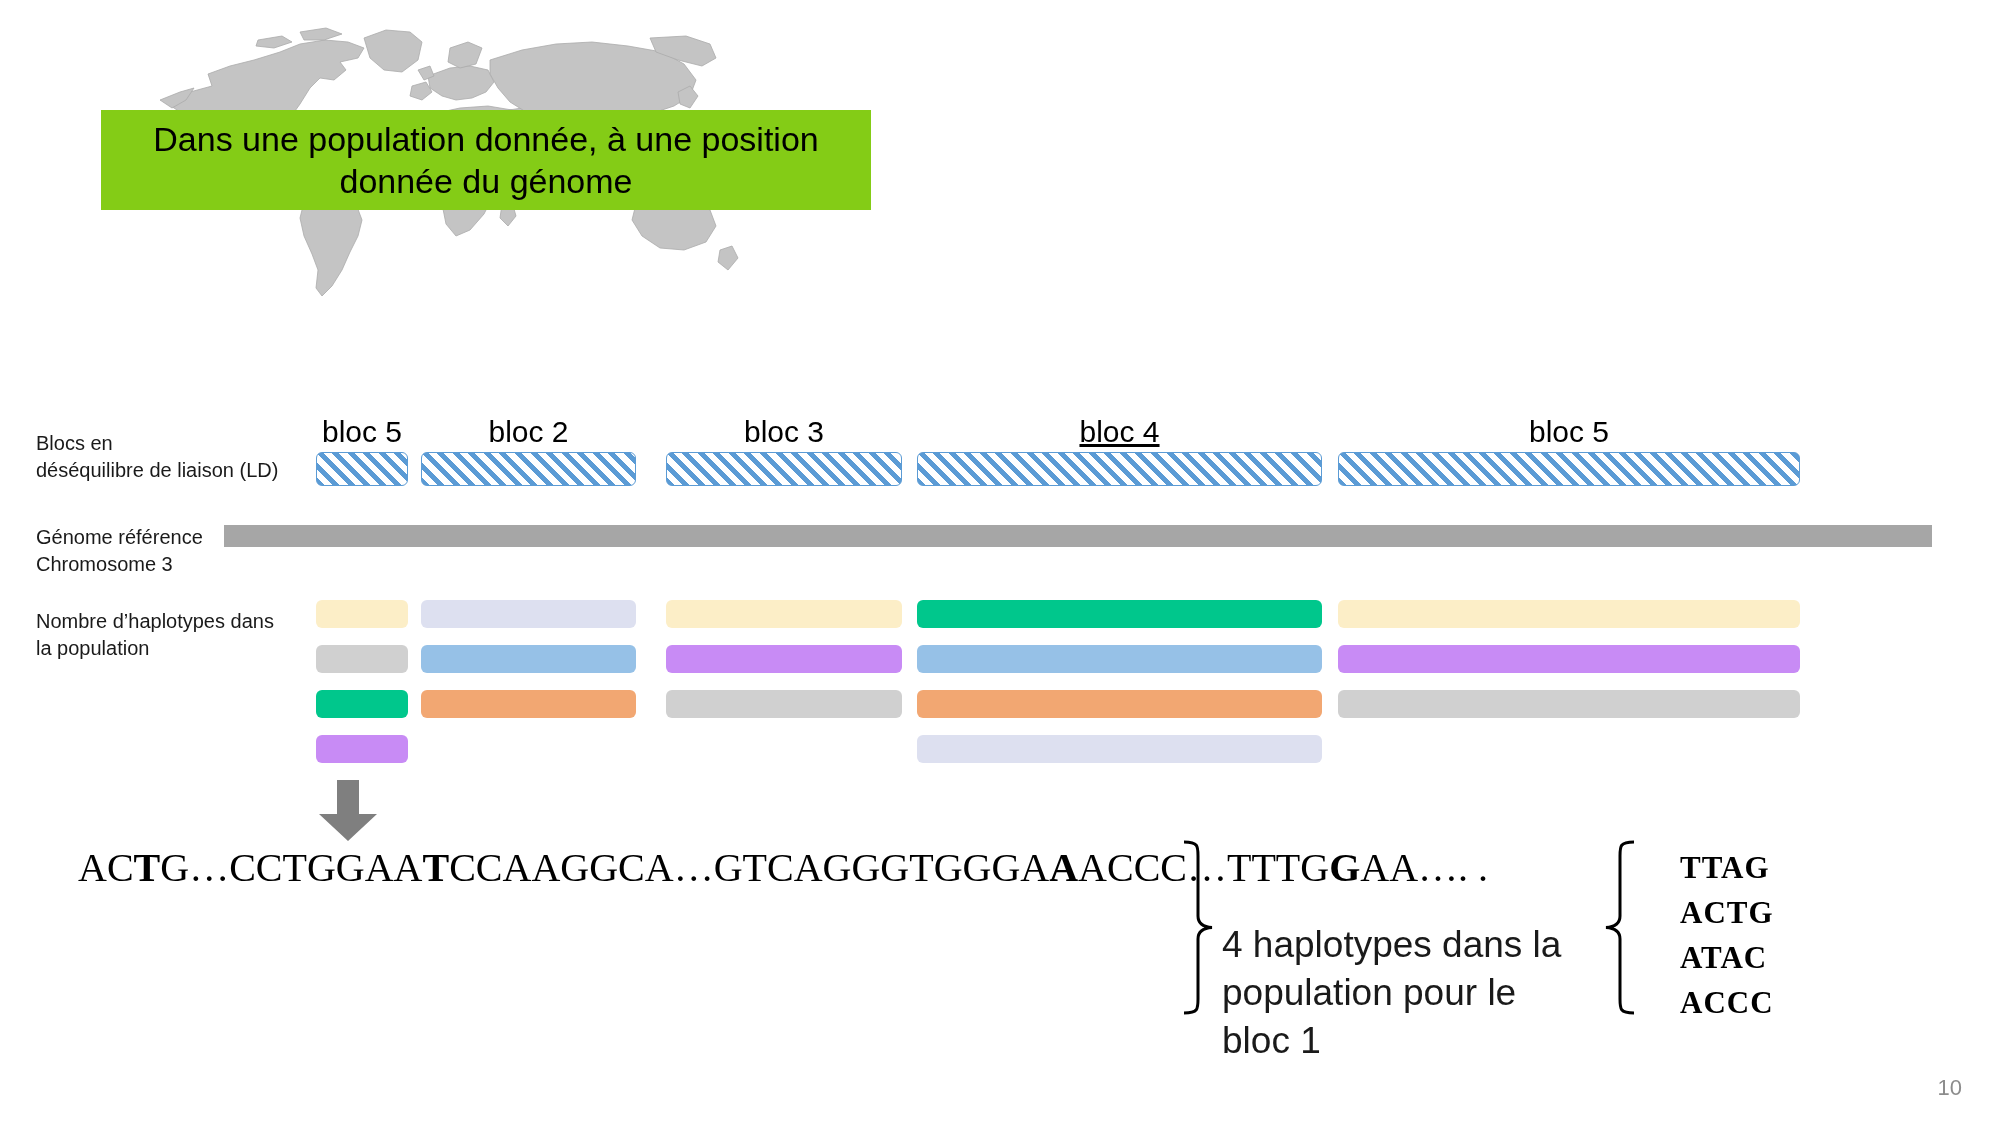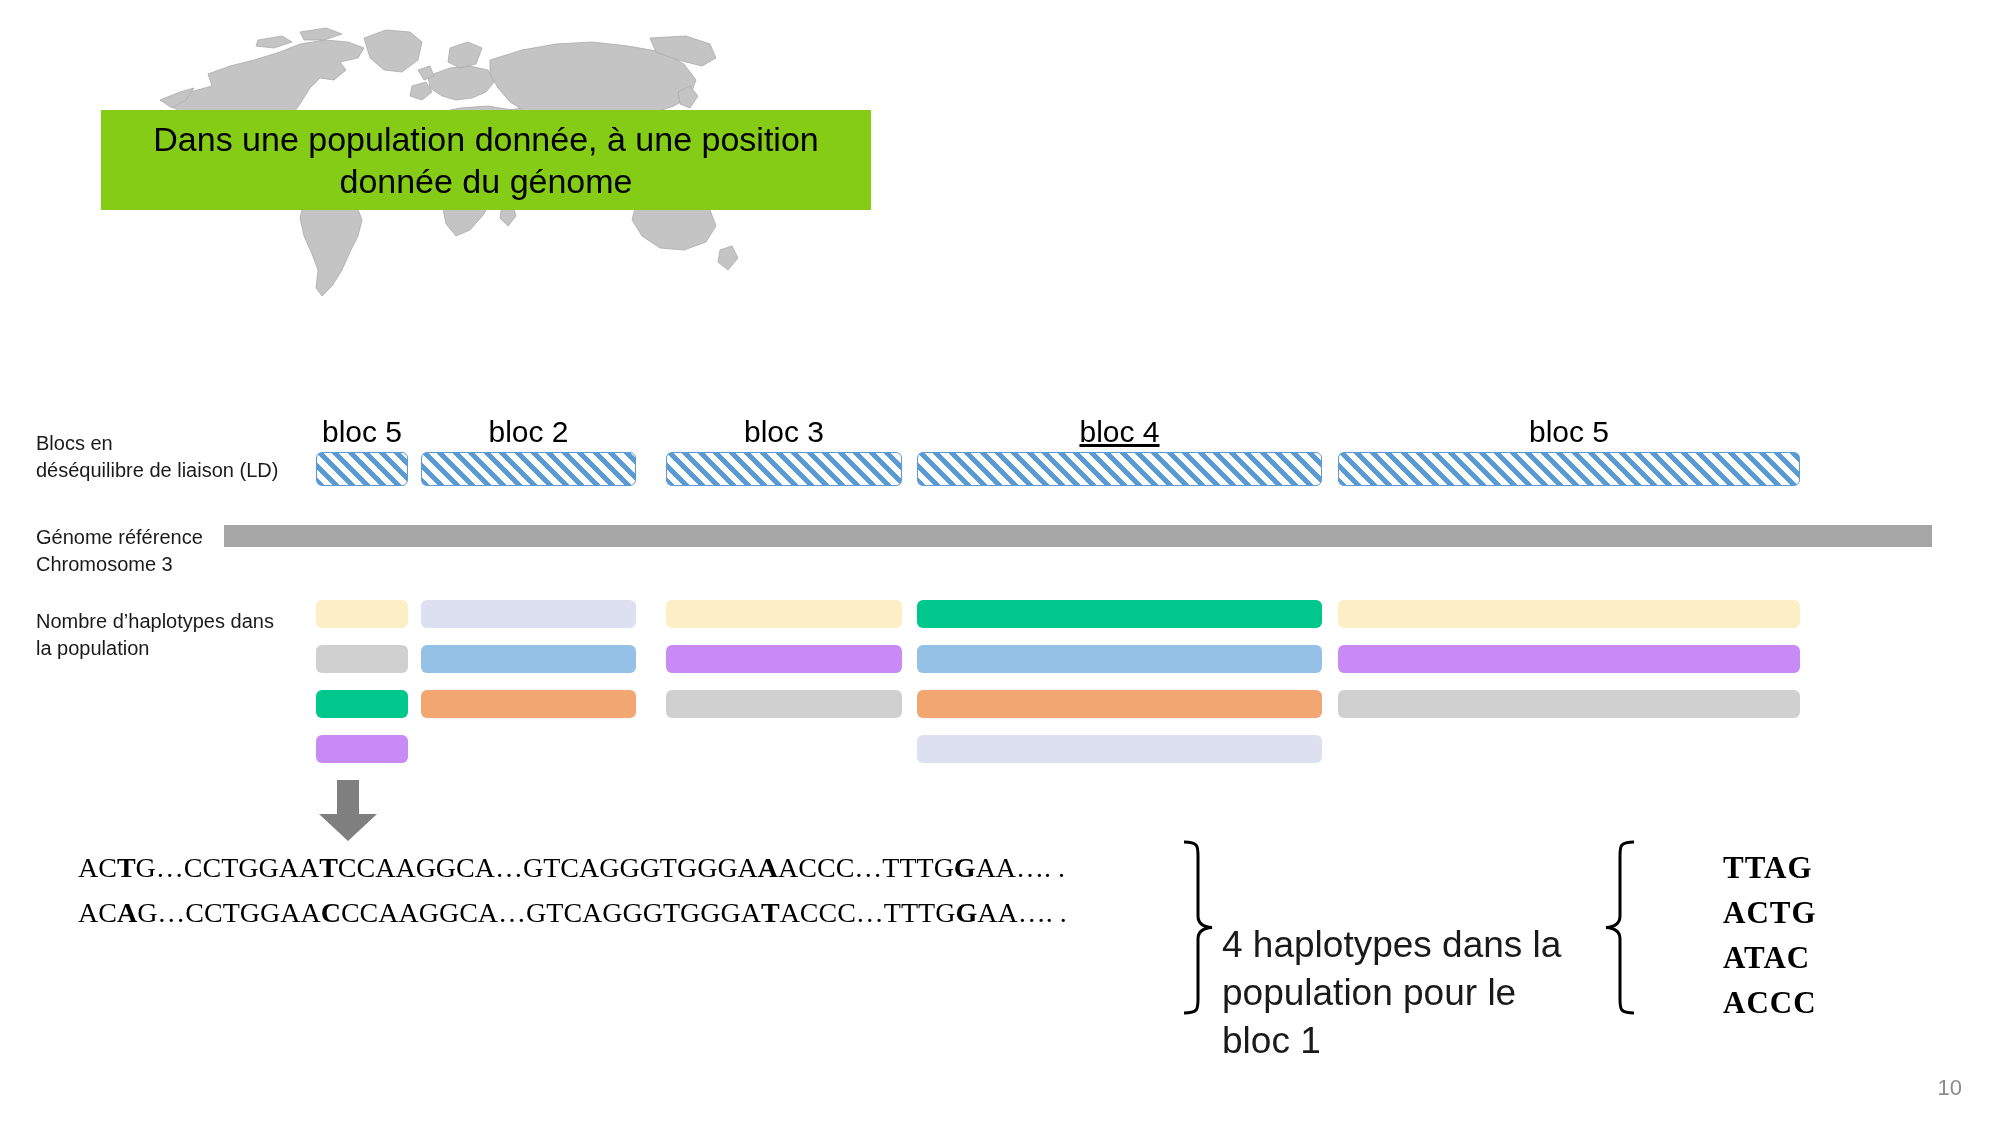--- a/index.html
+++ b/index.html
@@ -38,33 +38,33 @@
 
   
   .hapbar{position:absolute;height:28px;border-radius:6px;}
 
   
   #arrow{position:absolute;left:318px;top:780px;width:60px;height:62px;}
 
   
   #seqblock{position:absolute;left:78px;top:845px;}
   .seqline{font-family:"Liberation Serif","DejaVu Serif",serif;
-           font-size:28px;line-height:45px;white-space:pre;letter-spacing:0px;color:#000;}
+           font-size:40px;line-height:45px;white-space:pre;letter-spacing:0px;color:#000;}
   .seqline b{font-weight:bold;}
 
   
   .bracket{position:absolute;}
   .bracket svg{display:block;}
 
   
   #caption{position:absolute;left:1222px;top:885px;width:360px;
            font-size:37px;line-height:1.3;color:#1a1a1a;white-space:pre-line;margin-top:36px;}
 
   
-  #codes{position:absolute;left:1680px;top:845px;margin-left:43px;}
+  #codes{position:absolute;left:1680px;top:845px;}
   .codeline{font-family:"Liberation Serif","DejaVu Serif",serif;font-weight:bold;
             font-size:31px;line-height:45px;letter-spacing:1px;color:#000;white-space:pre;}
 
   
   #slide-number{position:absolute;right:38px;bottom:24px;font-size:22px;color:#8c8c8c;}
 </style>
 </head>
 <body>
 
 <div id="map-wrap">
@@ -167,21 +167,20 @@
   </div>
 
 <div id="arrow">
   <svg viewBox="0 0 60 62" xmlns="http://www.w3.org/2000/svg">
     <path d="M19 0 H41 V34 H59 L30 61 L1 34 H19 Z" fill="#7f7f7f"></path>
   </svg>
 </div>
 
 <div id="seqblock">
     <div class="seqline"><span>AC</span><b>T</b><span>G…CCTGGAA</span><b>T</b><span>CCAAGGCA…GTCAGGGTGGGA</span><b>A</b><span>ACCC…TTTG</span><b>G</b><span>AA…. .</span></div>
-    <div class="seqline"><span>AC</span><b>A</b><span>G…CCTGGAA</span><b>C</b><span>CCAAGGCA…GTCAGGGTGGGA</span><b>T</b><span>ACCC…TTTG</span><b>G</b><span>AA…. .</span></div>
   </div>
 
 <div class="bracket" style="left:1178px;top:840px;">
   <svg width="40" height="175" viewBox="0 0 40 175" xmlns="http://www.w3.org/2000/svg">
     <path d="M6 2 C20 2 20 6 20 16 L20 76 C20 84 26 87 34 87.5 C26 88 20 91 20 99 L20 159 C20 169 20 173 6 173" fill="none" stroke="#000" stroke-width="3"></path>
   </svg>
 </div>
 
 <div id="caption">4 haplotypes dans la
 population pour le bloc 1</div>

